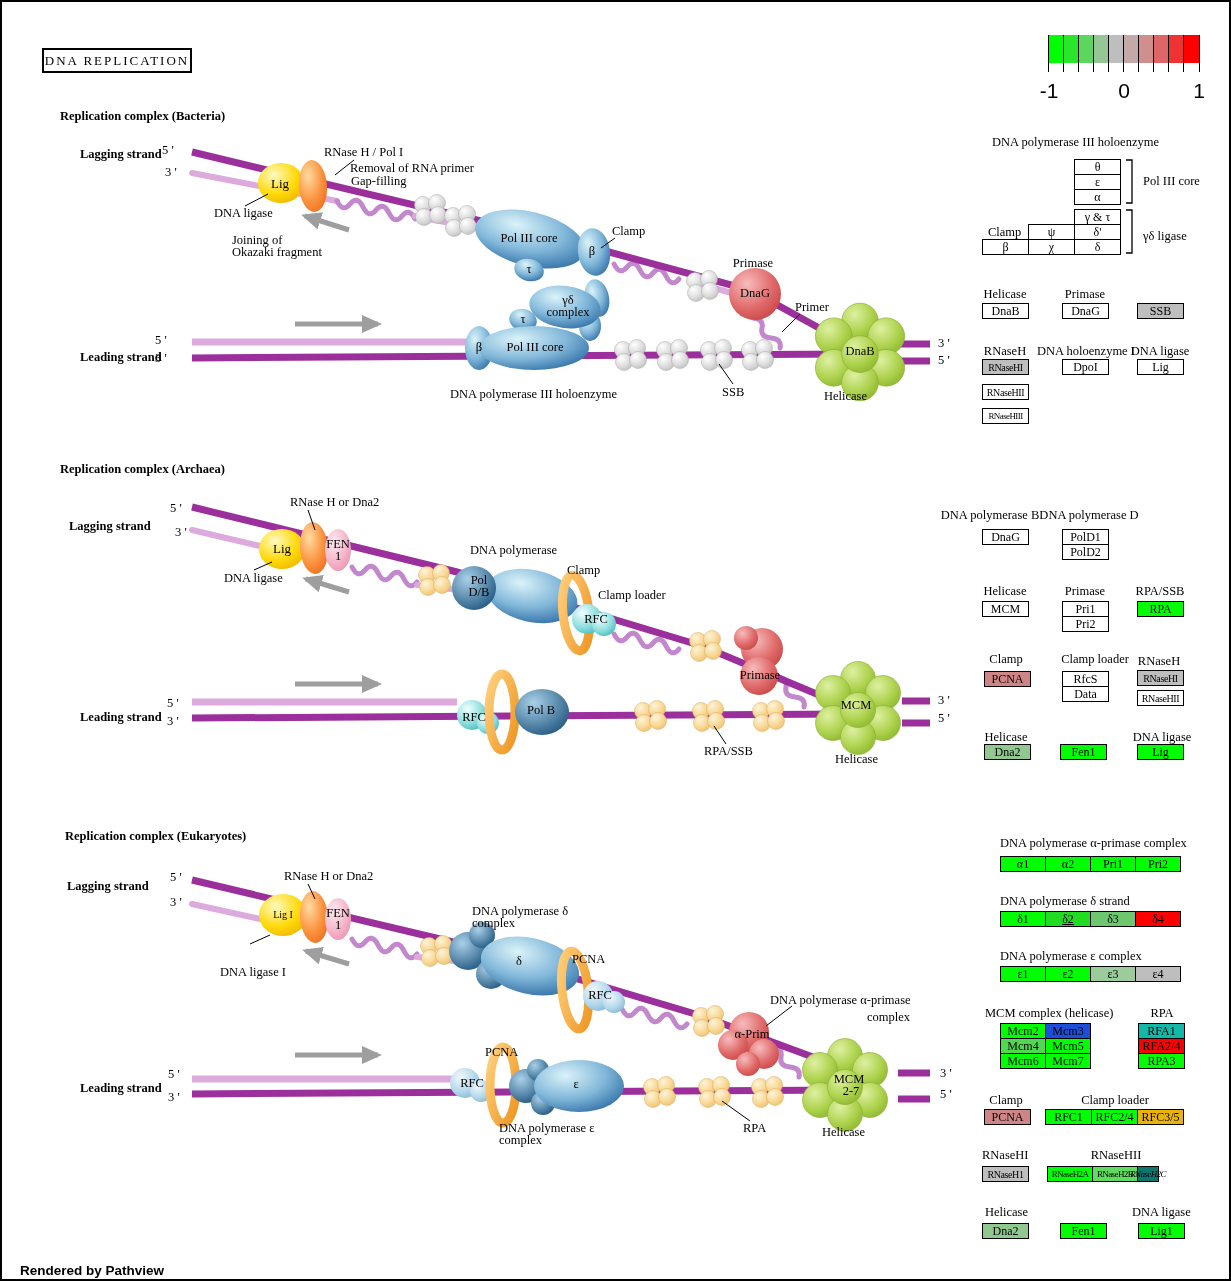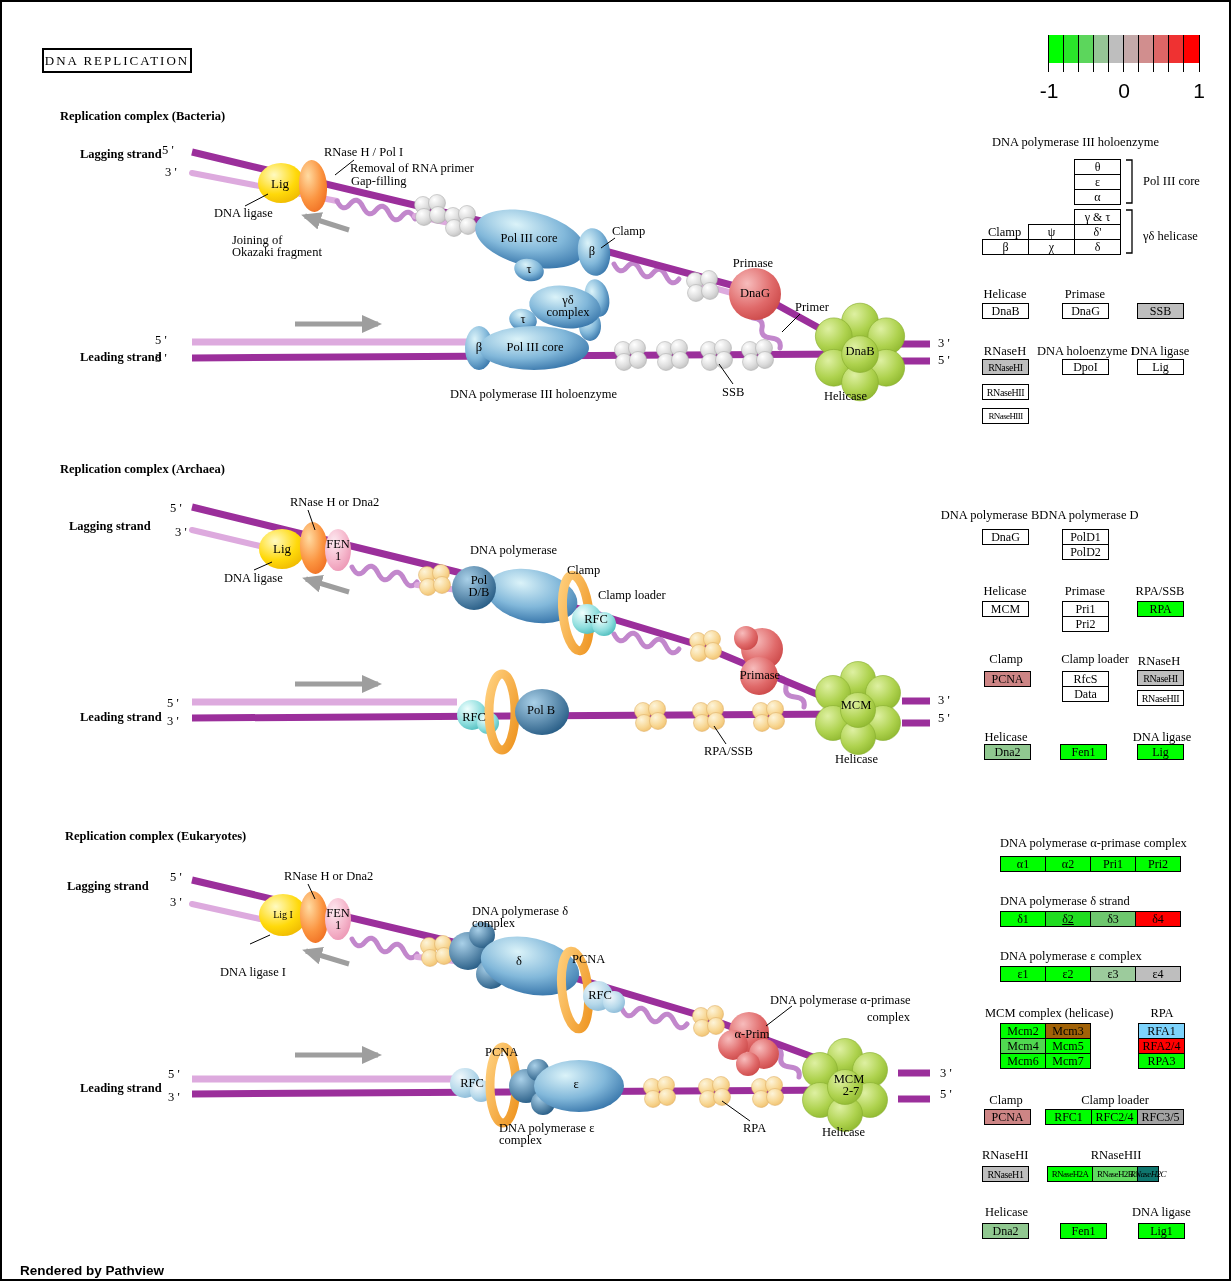--- a/index.html
+++ b/index.html
@@ -377,21 +377,21 @@
   <div class="gb" style="left:1072px;top:172px">ε</div>
   <div class="gb" style="left:1072px;top:187px">α</div>
   <div class="gb" style="left:1072px;top:207px">γ &amp; τ</div>
   <div class="gb" style="left:1072px;top:222px">δ'</div>
   <div class="gb" style="left:1072px;top:237px">δ</div>
   <div class="gb" style="left:1026px;top:222px">ψ</div>
   <div class="gb" style="left:1026px;top:237px">χ</div>
   <div class="lab" style="left:986px;top:224px">Clamp</div>
   <div class="gb" style="left:980px;top:237px">β</div>
   <div class="lab" style="left:1141px;top:173px">Pol III core</div>
-  <div class="lab" style="left:1141px;top:228px">γδ helicase</div>
+  <div class="lab" style="left:1141px;top:228px">γδ ligase</div>
 
   <div class="lab cx" style="left:1003px;top:286px">Helicase</div>
   <div class="lab cx" style="left:1083px;top:286px">Primase</div>
   <div class="gb" style="left: 980px; top: 301px; background-color: rgb(255, 255, 255);">DnaB</div>
   <div class="gb" style="left: 1060px; top: 301px; background-color: rgb(255, 255, 255);">DnaG</div>
   <div class="gb" style="left: 1135px; top: 301px; background-color: rgb(190, 190, 190);">SSB</div>
   <div class="lab cx" style="left:1003px;top:343px">RNaseH</div>
   <div class="lab cx" style="left:1084px;top:343px">DNA holoenzyme I</div>
   <div class="lab cx" style="left:1158px;top:343px">DNA ligase</div>
   <div class="gb tight" style="left: 980px; top: 357px; background-color: rgb(190, 190, 190);">RNaseHI</div>
@@ -495,35 +495,35 @@
   <div class="gb" style="left: 1043px; top: 909px; width: 46px; background-color: rgb(33, 220, 33); text-decoration: underline;">δ2</div>
   <div class="gb" style="left: 1088px; top: 909px; width: 46px; background-color: rgb(110, 199, 110);">δ3</div>
   <div class="gb" style="left: 1133px; top: 909px; width: 46px; background-color: rgb(255, 0, 0);">δ4</div>
   <div class="lab" style="left:998px;top:948px">DNA polymerase ε complex</div>
   <div class="gb" style="left: 998px; top: 964px; width: 46px; background-color: rgb(0, 255, 0);">ε1</div>
   <div class="gb" style="left: 1043px; top: 964px; width: 46px; background-color: rgb(0, 255, 0);">ε2</div>
   <div class="gb" style="left: 1088px; top: 964px; width: 46px; background-color: rgb(156, 203, 156);">ε3</div>
   <div class="gb" style="left: 1133px; top: 964px; width: 46px; background-color: rgb(190, 190, 190);">ε4</div>
   <div class="lab" style="left:983px;top:1005px">MCM complex (helicase)</div>
   <div class="gb" style="left: 998px; top: 1021px; width: 46px; background-color: rgb(0, 255, 0);">Mcm2</div>
-  <div class="gb" style="left: 1043px; top: 1021px; width: 46px; background-color: #a16207;">Mcm3</div>
+  <div class="gb" style="left: 1043px; top: 1021px; width: 46px; background-color: #1d4ed8;">Mcm3</div>
   <div class="gb" style="left: 998px; top: 1036px; width: 46px; background-color: rgb(80, 216, 80);">Mcm4</div>
   <div class="gb" style="left: 1043px; top: 1036px; width: 46px; background-color: rgb(0, 255, 0);">Mcm5</div>
   <div class="gb" style="left: 998px; top: 1051px; width: 46px; background-color: rgb(0, 255, 0);">Mcm6</div>
   <div class="gb" style="left: 1043px; top: 1051px; width: 46px; background-color: rgb(0, 255, 0);">Mcm7</div>
   <div class="lab cx" style="left:1160px;top:1005px">RPA</div>
-  <div class="gb" style="left: 1136px; top: 1021px; background-color: #7dd3fc;">RFA1</div>
+  <div class="gb" style="left: 1136px; top: 1021px; background-color: #14b8a6;">RFA1</div>
   <div class="gb" style="left: 1136px; top: 1036px; background-color: rgb(255, 0, 0);">RFA2/4</div>
   <div class="gb" style="left: 1136px; top: 1051px; background-color: rgb(0, 255, 0);">RPA3</div>
   <div class="lab cx" style="left:1004px;top:1092px">Clamp</div>
   <div class="gb" style="left: 982px; top: 1107px; background-color: rgb(205, 133, 133);">PCNA</div>
   <div class="lab cx" style="left:1113px;top:1092px">Clamp loader</div>
   <div class="gb" style="left: 1043px; top: 1107px; background-color: rgb(0, 255, 0);">RFC1</div>
   <div class="gb" style="left: 1089px; top: 1107px; background-color: rgb(0, 255, 0);">RFC2/4</div>
-  <div class="gb" style="left: 1135px; top: 1107px; background-color: #a3a3a3;">RFC3/5</div>
+  <div class="gb" style="left: 1135px; top: 1107px; background-color: #eab308;">RFC3/5</div>
   <div class="lab" style="left:980px;top:1147px">RNaseHI</div>
   <div class="gb tight" style="left: 980px; top: 1164px; background-color: rgb(190, 190, 190);">RNaseH1</div>
   <div class="lab cx" style="left:1114px;top:1147px">RNaseHII</div>
   <div class="gb vtight" style="left: 1045px; top: 1164px; width: 46px; background-color: rgb(0, 255, 0);">RNaseH2A</div>
   <div class="gb vtight" style="left: 1090px; top: 1164px; width: 46px; background-color: rgb(95, 219, 95);">RNaseH2B</div>
   <div class="gb vtight" style="left: 1135px; top: 1164px; width: 22px; background-color: #0f766e; font-style: italic;">RNaseH2C</div>
   <div class="lab" style="left:983px;top:1204px">Helicase</div>
   <div class="gb" style="left: 980px; top: 1221px; background-color: rgb(144, 200, 144);">Dna2</div>
   <div class="gb" style="left: 1058px; top: 1221px; background-color: rgb(0, 255, 0);">Fen1</div>
   <div class="lab" style="left:1130px;top:1204px">DNA ligase</div>

